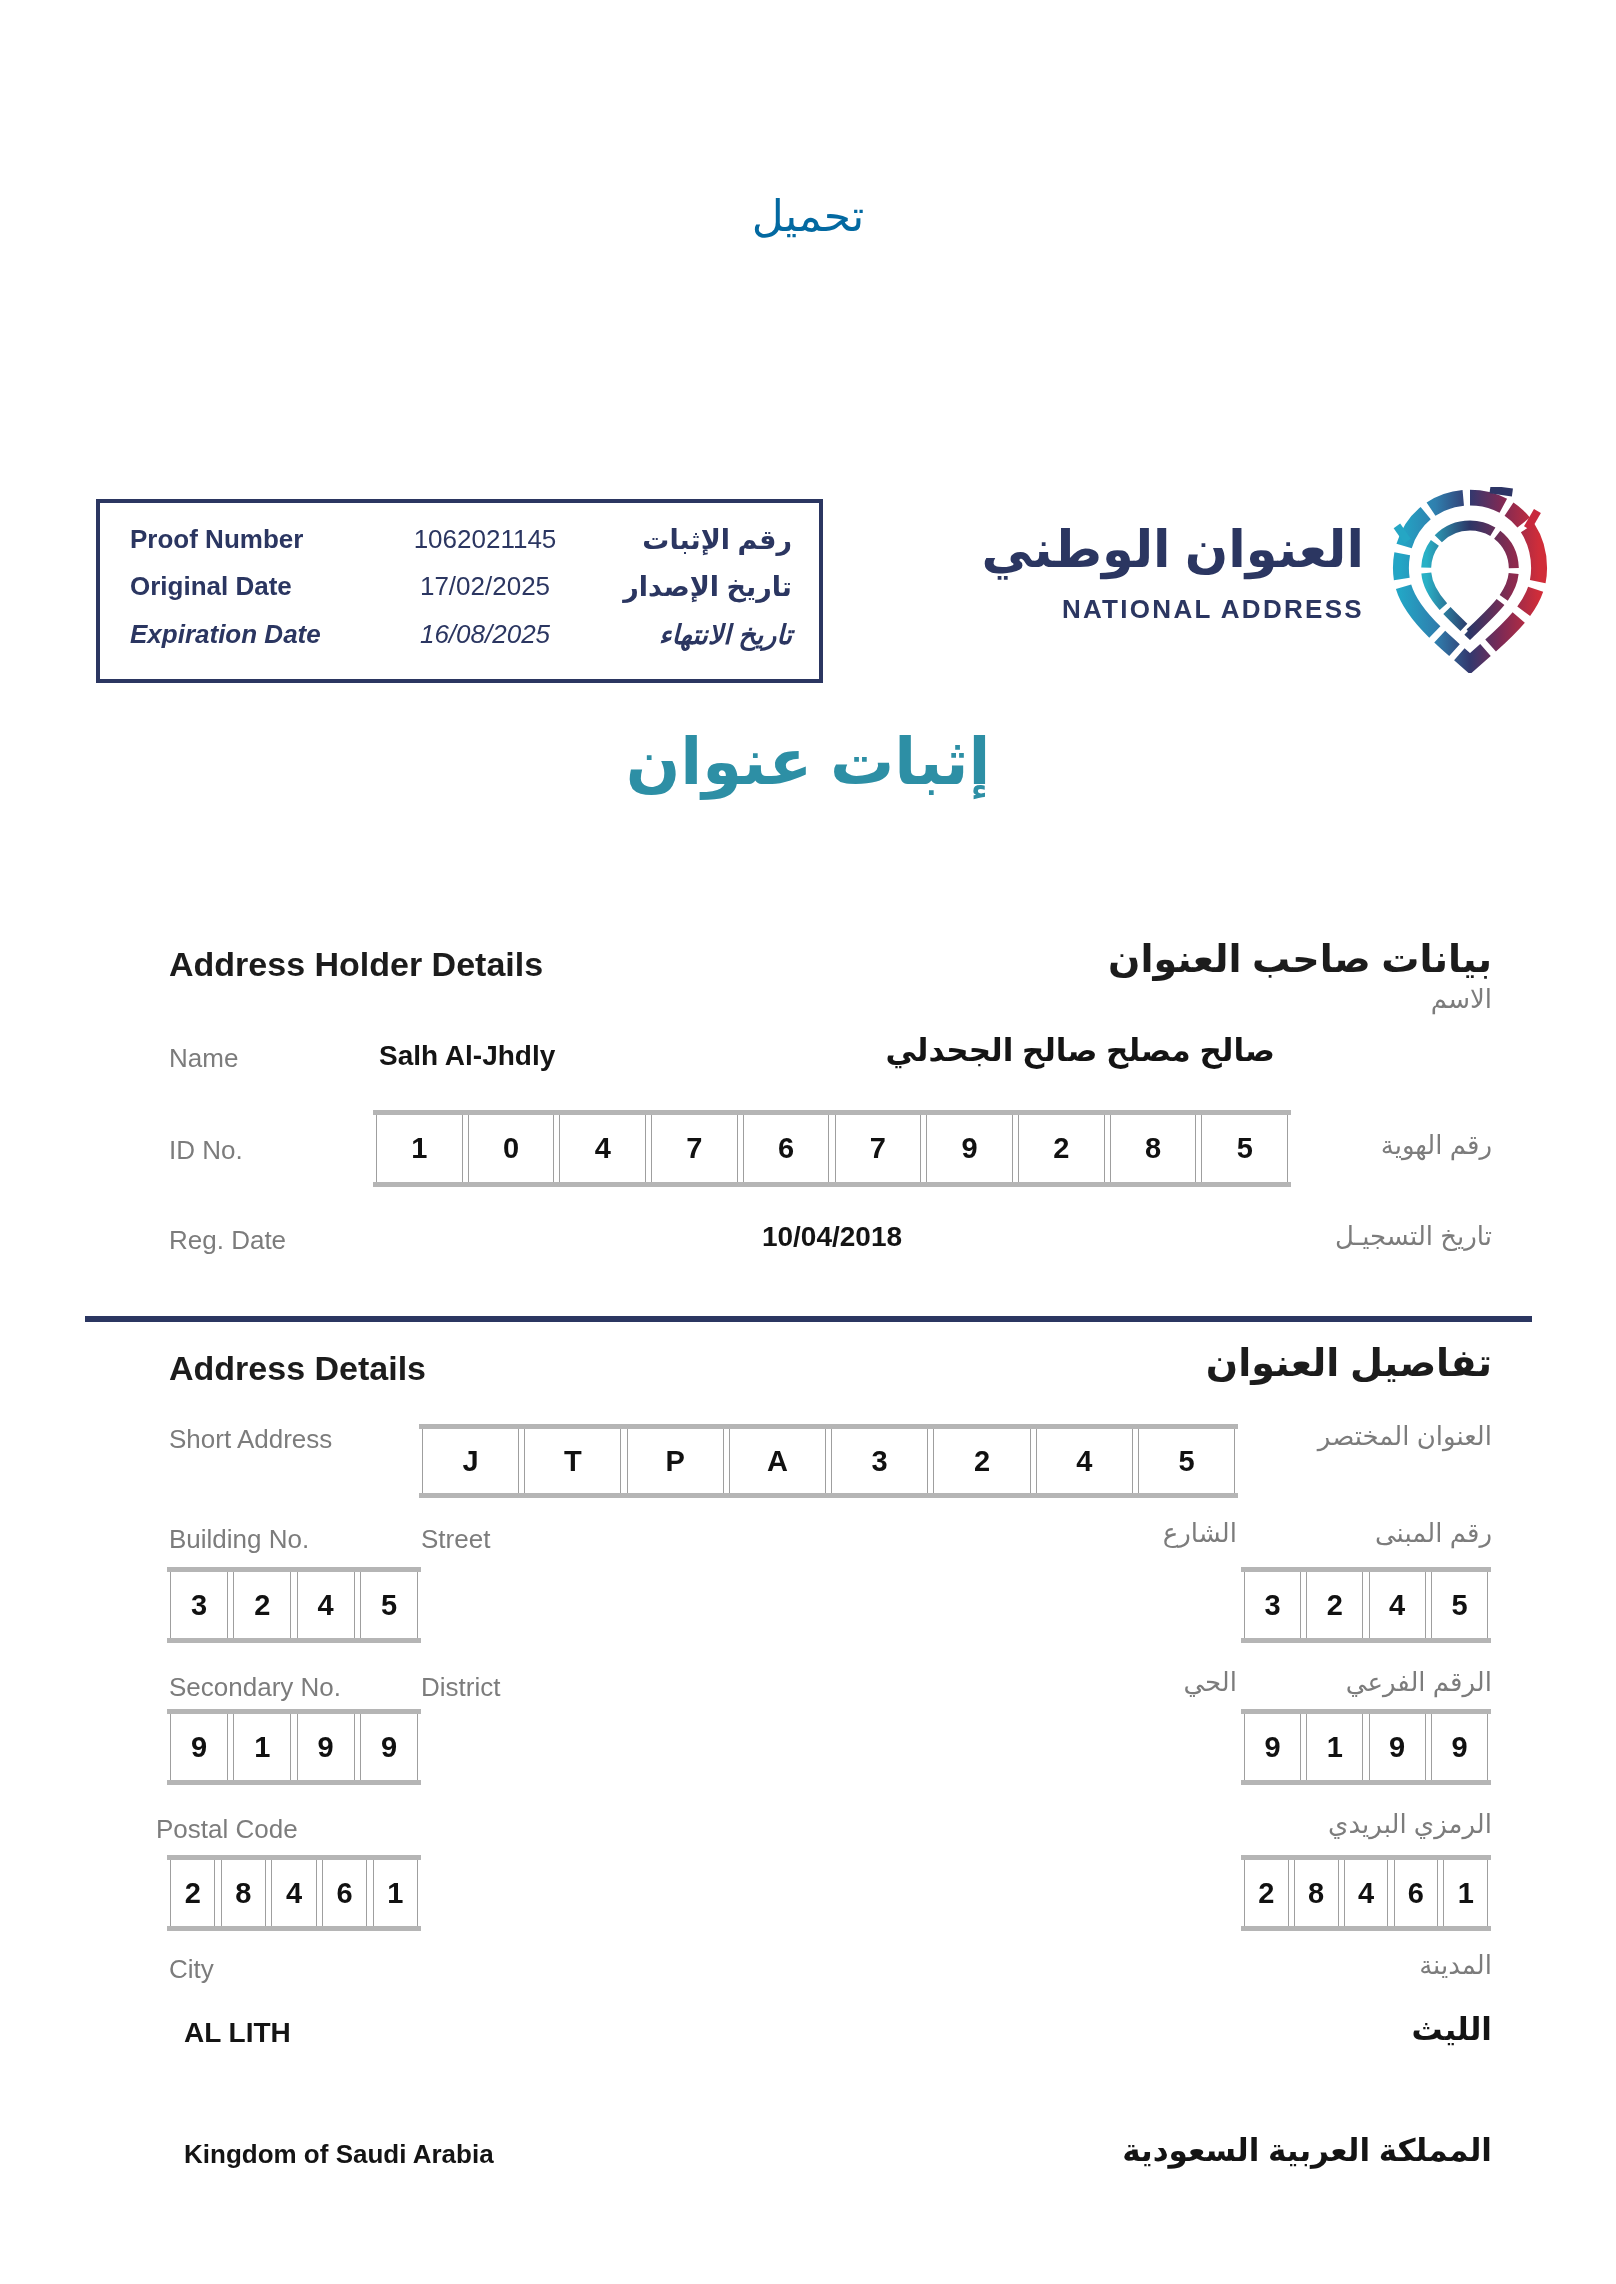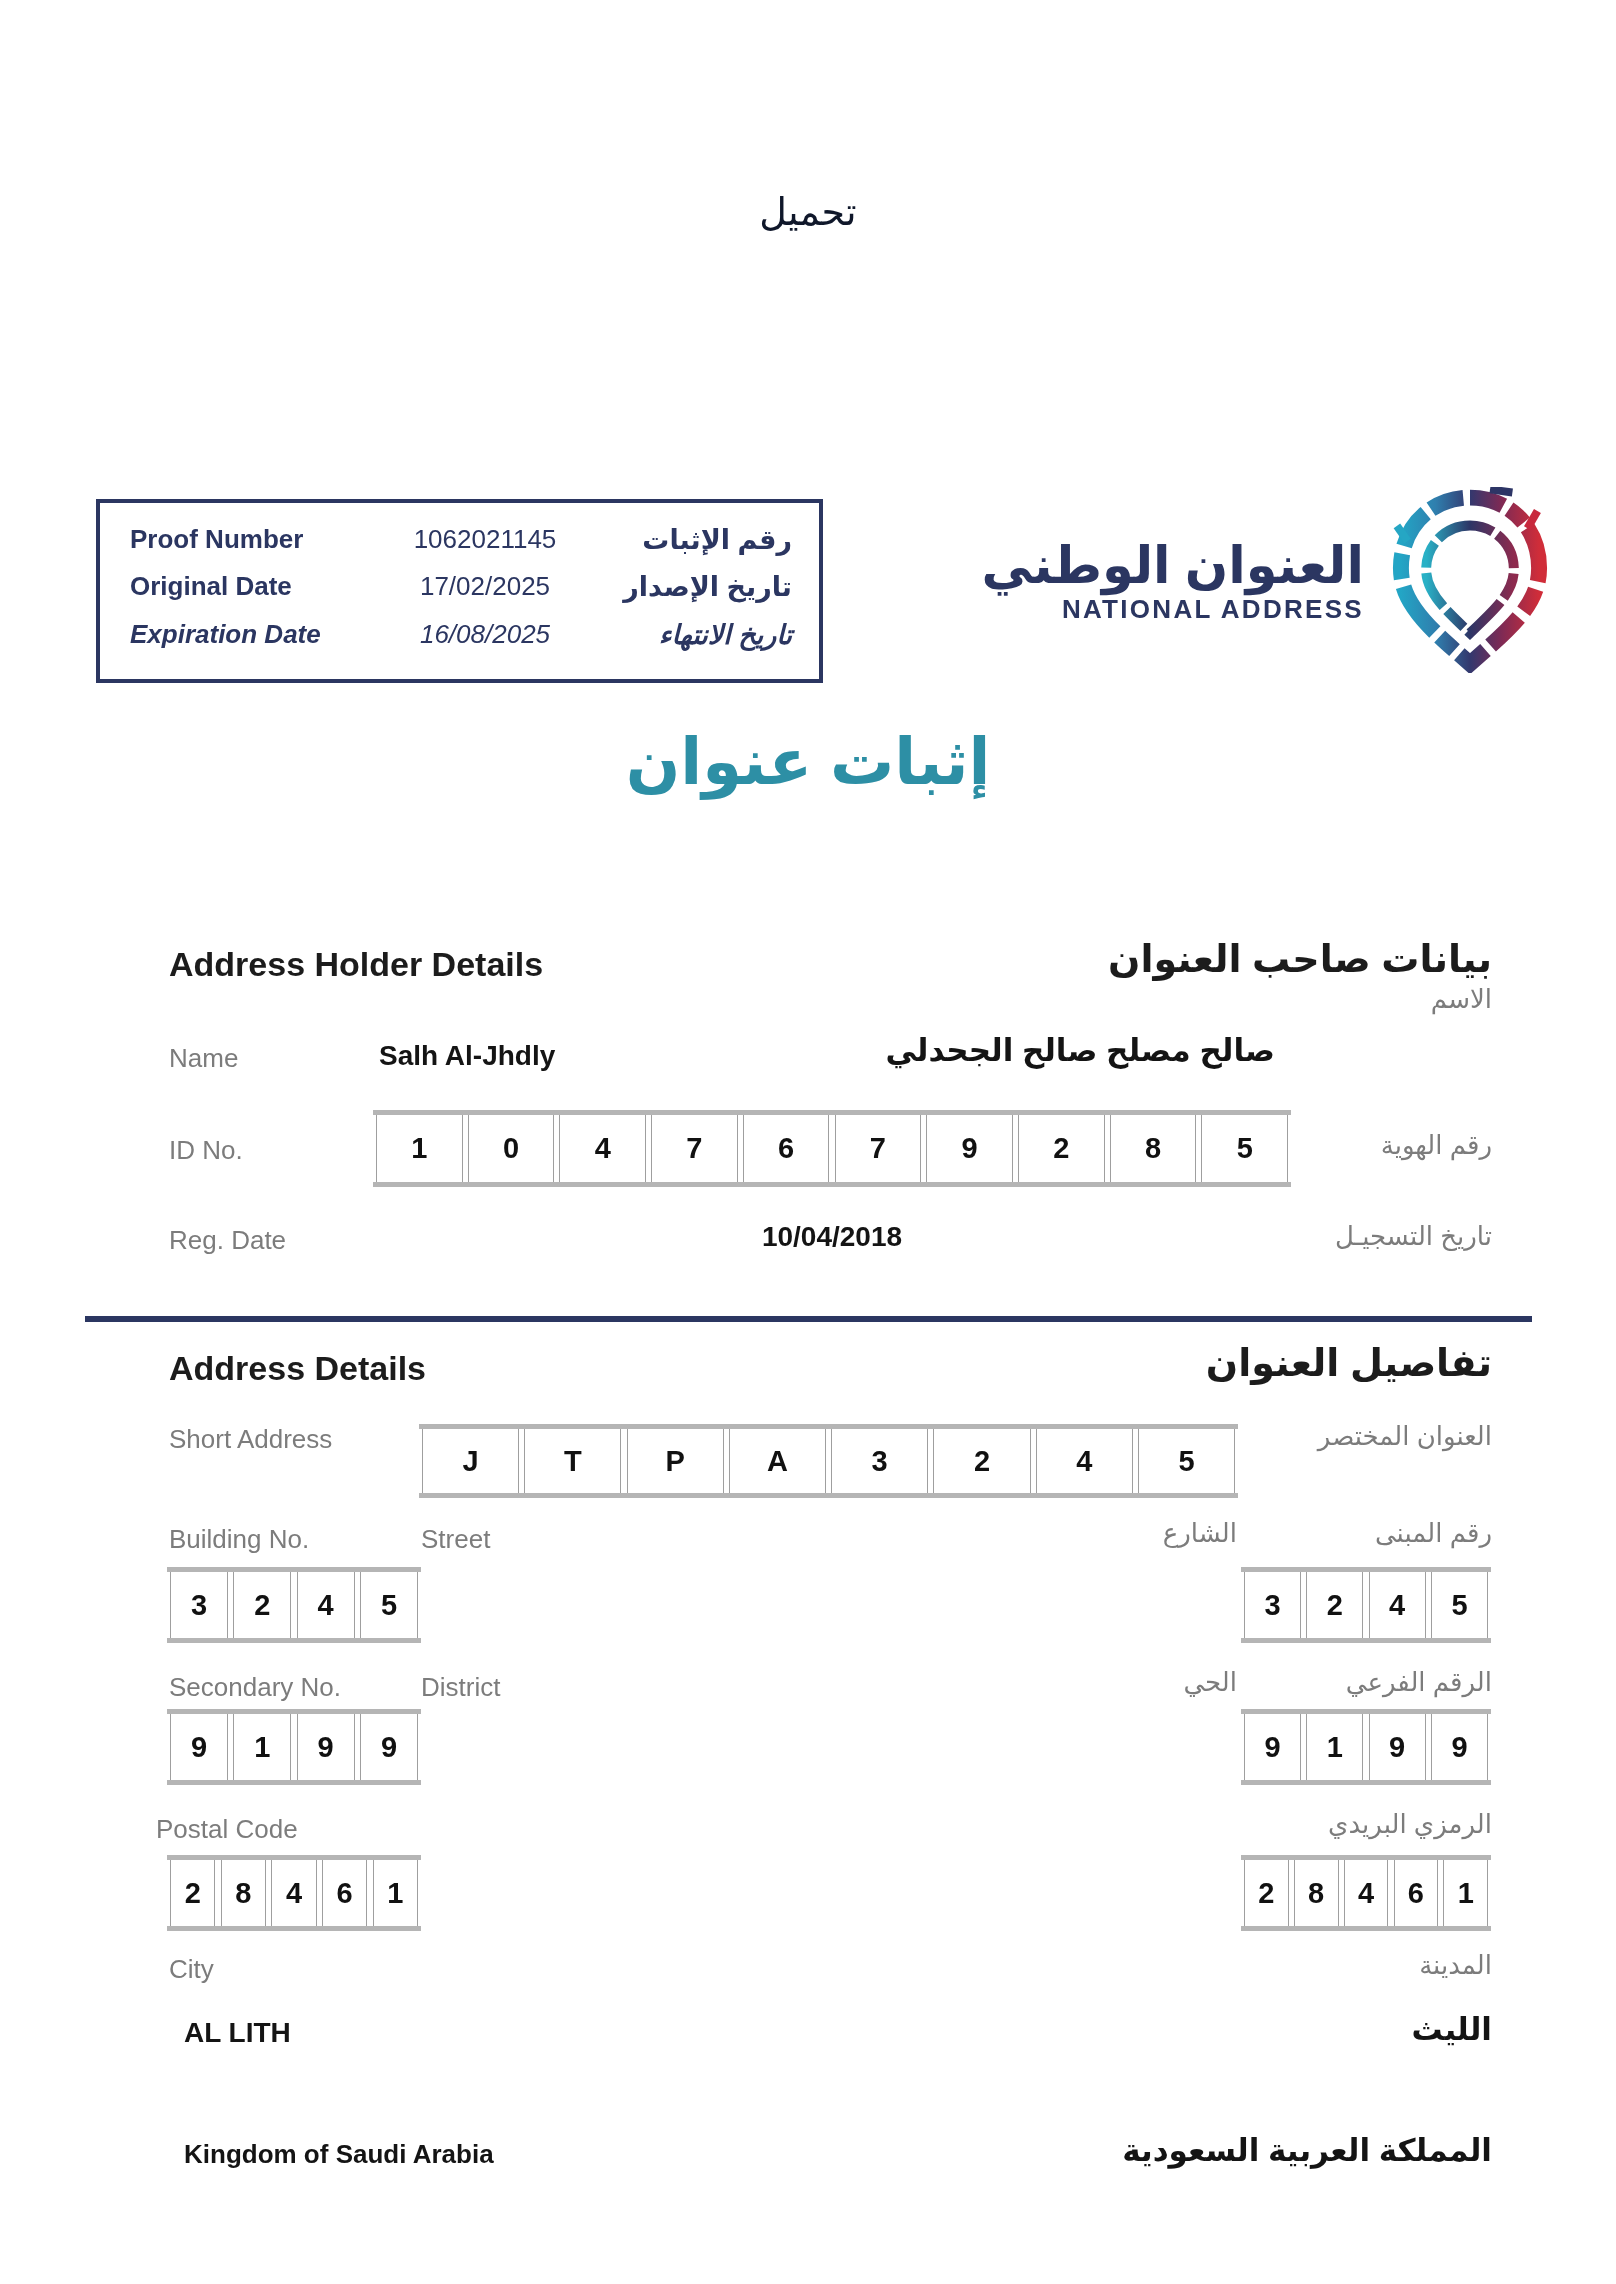--- a/index.html
+++ b/index.html
@@ -14,32 +14,32 @@
   }
   .abs{position:absolute;}
   .ar{direction:rtl;unicode-bidi:isolate;}
   .gray-label{font-size:26px;color:#7c7c7c;font-weight:400;white-space:nowrap;}
   .bold-val{font-size:28px;color:#141414;font-weight:700;white-space:nowrap;}
   .bold-val-ar{font-size:31px;color:#141414;font-weight:700;white-space:nowrap;}
   .sec-head-en{font-size:34px;font-weight:700;color:#1c1c1c;white-space:nowrap;}
   .sec-head-ar{font-size:38px;font-weight:700;color:#1c1c1c;white-space:nowrap;}
 
   
-  .download{top:190px;left:0;right:0;text-align:center;font-size:38px;color:#0f172a;}
+  .download{top:190px;left:0;right:0;text-align:center;font-size:44px;color:#0369a1;}
 
   
   .proof-box{left:96px;top:499px;width:727px;height:184px;border:4.6px solid #2b3661;box-sizing:border-box;background:#fff;}
   .proof-row{position:absolute;left:0;width:100%;height:31px;}
   .proof-label{position:absolute;left:30px;font-size:26px;font-weight:700;color:#2b3661;white-space:nowrap;}
   .proof-value{position:absolute;left:248px;width:274px;text-align:center;font-size:26px;font-weight:500;color:#2b3661;white-space:nowrap;}
   .proof-label-ar{position:absolute;right:27px;font-size:27px;font-weight:700;color:#2b3661;white-space:nowrap;}
 
   
   .logo{left:1043px;top:482px;width:541px;height:209px;}
-  .logo-ar{position:absolute;right:220px;top:54px;font-size:51px;font-weight:700;color:#2b3661;letter-spacing:1.3px;white-space:nowrap;}
+  .logo-ar{position:absolute;right:220px;top:38px;font-size:51px;font-weight:700;color:#2b3661;letter-spacing:1.3px;white-space:nowrap;}
   .logo-en{position:absolute;right:220px;top:112px;font-size:26px;font-weight:700;color:#2b3661;letter-spacing:2.3px;white-space:nowrap;}
   .logo-pin{position:absolute;right:34px;top:5.2px;width:160px;height:186px;}
 
   
   .title-ar{top:725px;left:0;right:0;text-align:center;font-size:64px;font-weight:700;color:#2d8fa5;}
   .title-en{top:825px;left:0;right:0;text-align:center;font-size:42px;font-weight:700;color:#2d8fa5;}
 
   
   .divider{left:85px;top:1316px;width:1447px;height:5.9px;background:#2b3661;}
 

